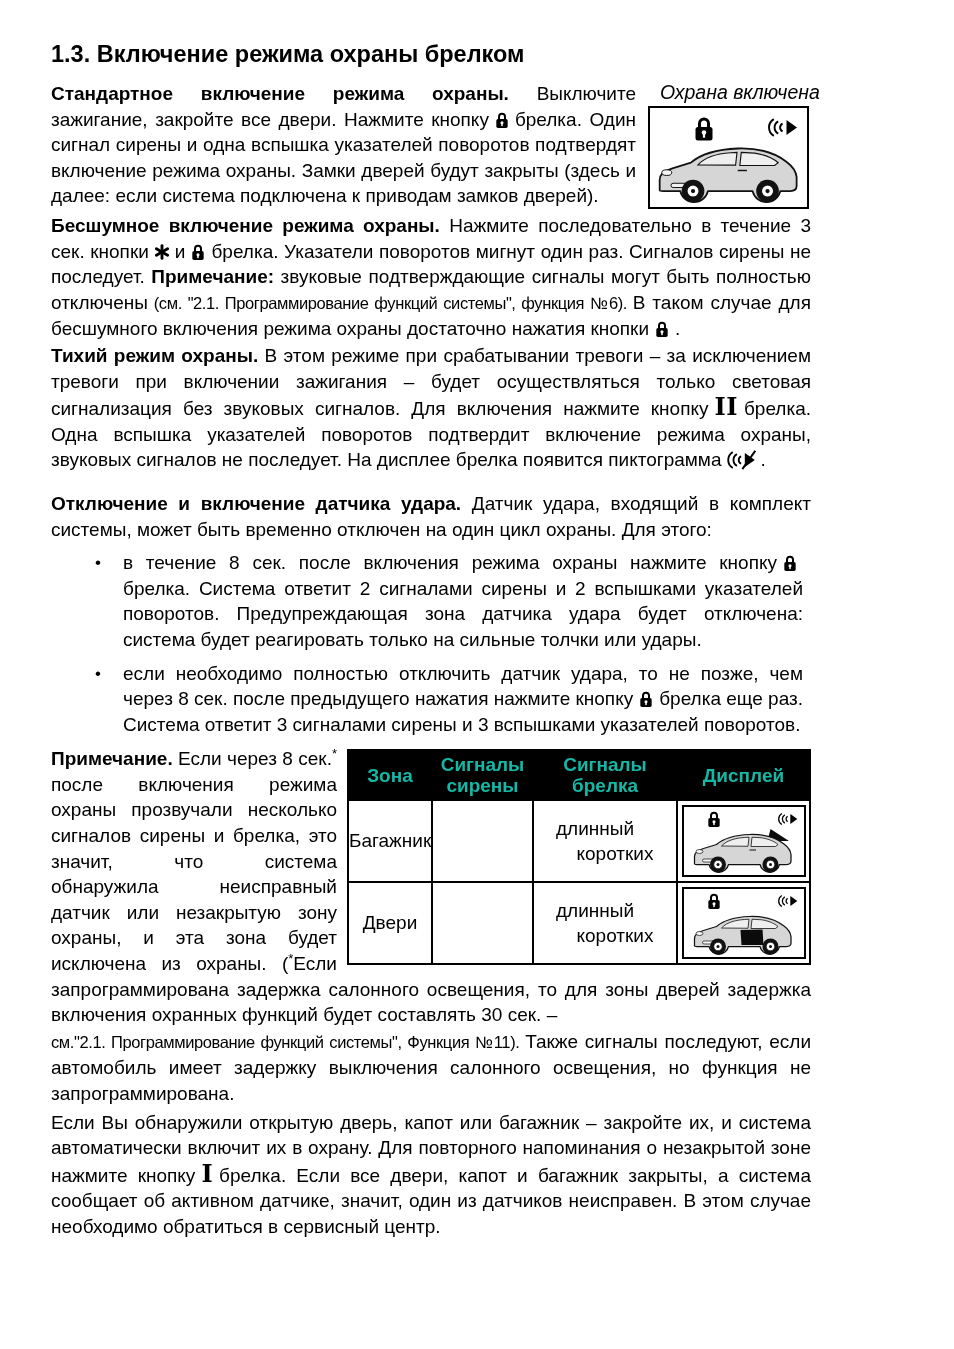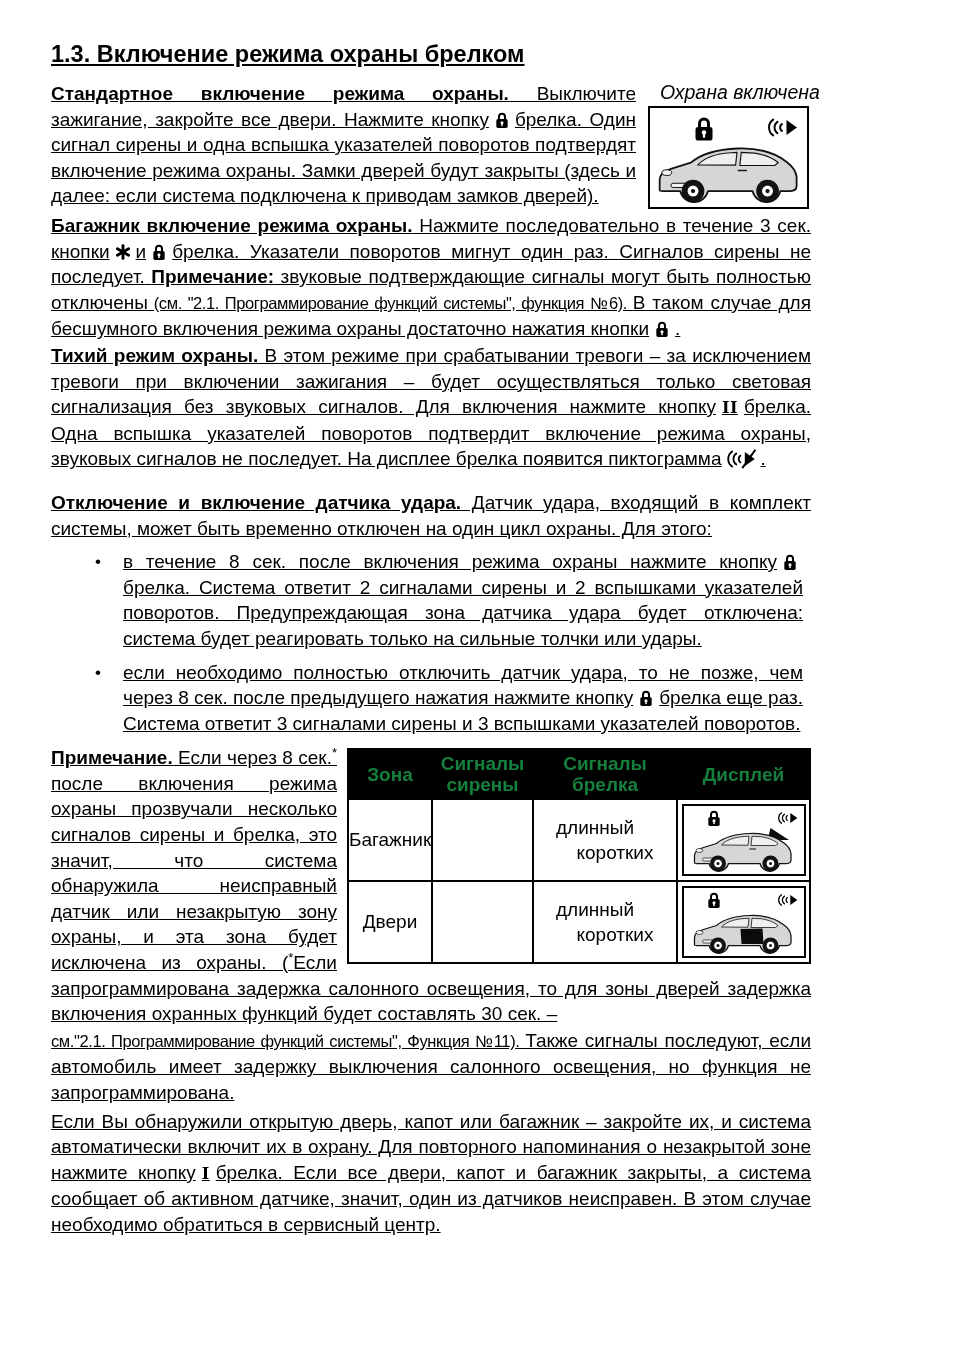--- a/index.html
+++ b/index.html
@@ -1,19 +1,19 @@
 <!DOCTYPE html>
 <html lang="ru"><head>
 <meta charset="utf-8">
 <style>
   html, body { margin: 0; padding: 0; background: #fff; }
   body { width: 954px; font-family: "Liberation Sans", sans-serif; color: #000; }
   .page {
     width: 860px; height: 1349px; box-sizing: border-box;
-    padding: 36px 49px 0 51px; overflow: hidden; background: #fff; text-decoration: underline;
+    padding: 36px 49px 0 51px; overflow: hidden; background: #fff;
   }
   h1.title { font-size: 23.5px; line-height: 28px; margin: 4px 0 13px 0; font-weight: 700; }
   p.body, li.body { font-size: 19px; line-height: 25.6px; text-align: justify; margin: 0 0 1px 0; }
   b.lead { font-weight: 700; }
   .cond { font-size: 16.5px; letter-spacing: -0.4px; }
   sup.star { font-size: 13px; line-height: 0; vertical-align: super; }
 
   
   .fig { float: right; width: 163px; margin: 0 0 4px 12px; }
   .fig-caption { font-style: italic; font-size: 19.5px; text-align: center; margin: 0 0 2px 12px; white-space: nowrap; }
@@ -22,32 +22,32 @@
   .fb-spk  { position: absolute; top: 9px; right: 9px; width: 30px; height: 21px; }
   .fb-car  { position: absolute; bottom: 1px; left: 4px; width: 149px; height: 71px; }
 
   .clear { clear: both; }
 
   
   svg.ic { vertical-align: -4px; margin: 0 5px; }
   svg.ic-lock { width: 16px; height: 18px; vertical-align: -3px; }
   svg.ic-ast  { width: 16px; height: 16px; vertical-align: -2px; }
   svg.ic-mute { width: 29px; height: 20px; vertical-align: -4px; }
-  .roman { font-family: "DejaVu Serif", serif; font-weight: 700; font-size: 16px; margin: 12px 6px; letter-spacing: 0.5px; }
+  .roman { font-family: "DejaVu Serif", serif; font-weight: 700; font-size: 24px; margin: 12px 6px; letter-spacing: 0.5px; }
 
   
   ul.bullets { margin: 0; padding: 0 0 0 64px; list-style: none; }
   ul.bullets li { position: relative; margin: 8px; }
   ul.bullets li::before { content: "\2022"; position: absolute; left: -28px; top: 0; font-size: 17px; }
 
   
   .note-section { margin-top: 9px; }
   table.zones { float: right; width: 462px; border-collapse: collapse; margin: 3px 0 4px 10px; table-layout: fixed; }
   table.zones th {
-    background: #000; color: #15803d; font-weight: 700; font-size: 19px; line-height: 21px;
+    background: #000; color: #14b8a6; font-weight: 700; font-size: 19px; line-height: 21px;
     border: 2px solid #000; padding: 3px 0; white-space: pre-line; text-align: center;
   }
   table.zones td { border: 2px solid #000; font-size: 19px; text-align: center; vertical-align: middle; padding: 0; height: 80px; }
   td.fob-cell span { display: block; line-height: 25px; }
   td.fob-cell .fob-l1 { transform: translateX(-10px); }
   td.fob-cell .fob-l2 { transform: translateX(10px); }
   .mini { width: 124px; height: 72px; border: 2px solid #000; box-sizing: border-box; position: relative; margin: 2px auto; background: #fff; }
   .m-lock { position: absolute; top: 3px; left: 22px; width: 16px; height: 18px; }
   .m-spk  { position: absolute; top: 5px; right: 6px; width: 20px; height: 14px; }
   .m-car  { position: absolute; bottom: 0; left: 6px; width: 106px; height: 50px; }
@@ -122,21 +122,21 @@
         <svg class="fb-car" viewBox="0 0 210 100">
             <use href="#car-def"></use>
           </svg>
       </div>
     </div>
     <p class="body"><b class="lead">Стандартное включение режима охраны.</b><span> Выключите зажигание, закройте все двери. Нажмите кнопку</span><svg class="ic ic-lock" viewBox="0 0 24 27">
           <use href="#ic-lock-def"></use>
         </svg><span>брелка. Один сигнал сирены и одна вспышка указателей поворотов подтвердят включение режима охраны. Замки дверей будут закрыты (здесь и далее: если система подключена к приводам замков дверей).</span></p>
   </div>
 
-  <p class="body clear"><b class="lead">Багажник включение режима охраны.</b><span> Нажмите последовательно в течение 3 сек. кнопки</span><svg class="ic ic-ast" viewBox="0 0 20 20">
+  <p class="body clear"><b class="lead">Бесшумное включение режима охраны.</b><span> Нажмите последовательно в течение 3 сек. кнопки</span><svg class="ic ic-ast" viewBox="0 0 20 20">
         <use href="#ic-ast-def"></use>
       </svg><span>и</span><svg class="ic ic-lock" viewBox="0 0 24 27">
         <use href="#ic-lock-def"></use>
       </svg><span>брелка. Указатели поворотов мигнут один раз. Сигналов сирены не последует.</span> <b class="lead">Примечание:</b><span> звуковые подтверждающие сигналы могут быть полностью отключены</span><span class="cond"> (см. "2.1. Программирование функций системы", функция №6). </span><span>В таком случае для бесшумного включения режима охраны достаточно нажатия кнопки</span><svg class="ic ic-lock" viewBox="0 0 24 27">
         <use href="#ic-lock-def"></use>
       </svg><span>.</span></p>
 
   <p class="body"><b class="lead">Тихий режим охраны.</b><span> В этом режиме при срабатывании тревоги – за исключением тревоги при включении зажигания – будет осуществляться только световая сигнализация без звуковых сигналов. Для включения нажмите кнопку</span><span class="roman">II</span><span>брелка. Одна вспышка указателей поворотов подтвердит включение режима охраны, звуковых сигналов не последует. На дисплее брелка появится пиктограмма</span><svg class="ic ic-mute" viewBox="0 0 34 24">
         <use href="#ic-mute-def"></use>
       </svg><span>.</span></p>

